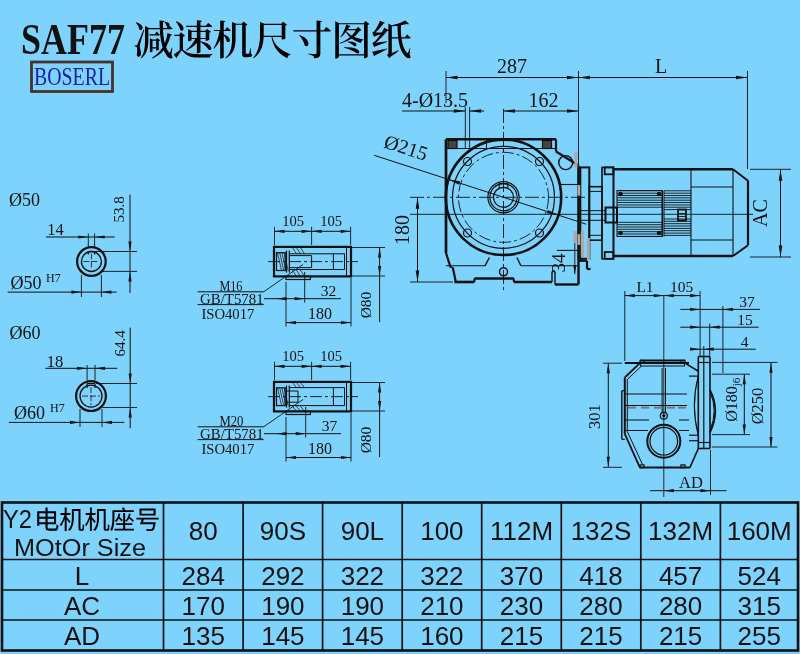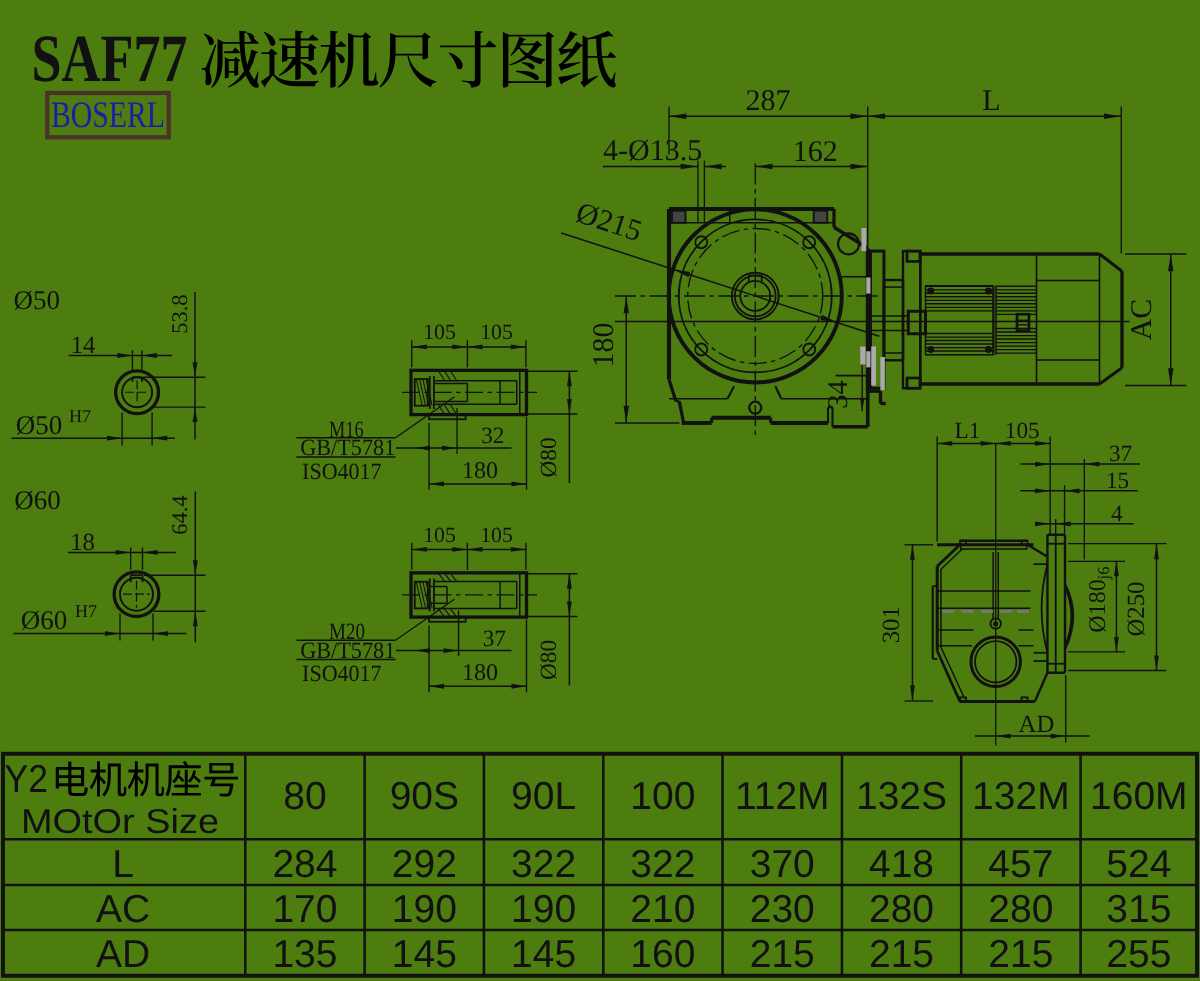--- a/index.html
+++ b/index.html
@@ -1,14 +1,14 @@
 <!DOCTYPE html>
 <html><head><meta charset="utf-8"><style>
 html,body{margin:0;padding:0;background:#fff;}
-#page{position:relative;width:800px;height:654px;background:#4d7c0f;overflow:hidden;}
+#page{position:relative;width:800px;height:654px;background:#7dd3fc;overflow:hidden;}
 </style></head><body>
 <div id="page">
 <svg width="800" height="654" viewBox="0 0 800 654">
 <defs>
         <path id="ts51cf" d="M75.24957275390625 798.000244140625Q134.94989013671875 781.1503295898438 169.9000244140625 757.7503051757812Q204.85015869140625 734.3502807617188 219.85015869140625 709.2001953125Q234.85015869140625 684.0501098632812 234.52505493164062 661.9500122070312Q234.199951171875 639.8499145507812 222.8997802734375 625.599853515625Q211.599609375 611.3497924804688 193.62442016601562 609.7498168945312Q175.64923095703125 608.1498413085938 154.8990478515625 623.9000244140625Q151.59912109375 653.1500854492188 137.87423706054688 683.7251281738281Q124.14935302734375 714.3001708984375 104.97445678710938 742.4252014160156Q85.799560546875 770.5502319335938 65.04962158203125 791.3502807617188ZM77.4996337890625 234.2001953125Q86.84967041015625 234.2001953125 91.24969482421875 236.7001953125Q95.64971923828125 239.2001953125 103.0997314453125 254.2001953125Q107.999755859375 264.1002197265625 112.17477416992188 273.55023193359375Q116.34979248046875 283.000244140625 124.52481079101562 301.6252746582031Q132.6998291015625 320.25030517578125 147.82485961914062 357.05035400390625Q162.94989013671875 393.85040283203125 189.52493286132812 457.45050048828125Q216.0999755859375 521.0505981445312 257.35003662109375 621.000732421875L274.54998779296875 617.4507446289062Q263.45001220703125 578.5507202148438 248.47506713867188 527.4256896972656Q233.5001220703125 476.3006591796875 218.8001708984375 425.45062255859375Q204.1002197265625 374.6005859375 192.67526245117188 334.5255432128906Q181.25030517578125 294.45050048828125 177.15032958984375 278.200439453125Q172.600341796875 257.400390625 168.82534790039062 235.65032958984375Q165.05035400390625 213.9002685546875 165.5003662109375 196.000244140625Q165.95037841796875 173.400146484375 173.87545776367188 149.57516479492188Q181.800537109375 125.75018310546875 189.0006103515625 96.15020751953125Q196.20068359375 66.55023193359375 194.20068359375 25.85015869140625Q193.20068359375 -6.199951171875 176.45050048828125 -25.575042724609375Q159.7003173828125 -44.95013427734375 131.25006103515625 -44.95013427734375Q117.64996337890625 -44.95013427734375 107.02481079101562 -32.85015869140625Q96.399658203125 -20.75018310546875 93.24957275390625 3.94989013671875Q101.04962158203125 53.94989013671875 101.94964599609375 95.37496948242188Q102.84967041015625 136.800048828125 98.07467651367188 164.72512817382812Q93.2996826171875 192.65020751953125 82.399658203125 199.1002197265625Q72.399658203125 206.1002197265625 61.224639892578125 209.000244140625Q50.04962158203125 211.9002685546875 34.599609375 212.9002685546875V234.2001953125Q34.599609375 234.2001953125 42.824615478515625 234.2001953125Q51.04962158203125 234.2001953125 61.774627685546875 234.2001953125Q72.4996337890625 234.2001953125 77.4996337890625 234.2001953125ZM475.1007080078125 87.199951171875Q475.1007080078125 82.84991455078125 458.75054931640625 74.87484741210938Q442.400390625 66.8997802734375 421.65020751953125 66.8997802734375H411.95013427734375V378.54998779296875V408.85015869140625L479.20068359375 378.54998779296875H597.4497680664062V349.45001220703125H475.1007080078125ZM294.24957275390625 667.39990234375V706.1004638671875L389.65069580078125 657.39990234375H375.15057373046875V394.6993408203125Q375.15057373046875 335.6993408203125 370.7005615234375 271.8243713378906Q366.25054931640625 207.94940185546875 349.7254943847656 144.47445678710938Q333.200439453125 80.99951171875 298.4753112792969 22.1995849609375Q263.75018310546875 -36.600341796875 203.74993896484375 -85.9002685546875L190.9000244140625 -76.15032958984375Q238.04986572265625 -8.400390625 259.94976806640625 68.799560546875Q281.84967041015625 145.99951171875 288.04962158203125 228.47445678710938Q294.24957275390625 310.94940185546875 294.24957275390625 393.6993408203125V657.39990234375ZM956.4505004882812 492.24981689453125Q952.4505004882812 483.7998046875 942.7754821777344 478.74981689453125Q933.1004638671875 473.6998291015625 916.1004638671875 475.14984130859375Q881.400390625 325.399658203125 820.7503051757812 217.22463989257812Q760.1002197265625 109.04962158203125 673.6500854492188 36.124664306640625Q587.199951171875 -36.80029296875 474.74969482421875 -82.35028076171875L464.64971923828125 -68.600341796875Q562.0997314453125 -12.1002197265625 639.2747497558594 72.17489624023438Q716.4497680664062 156.45001220703125 769.0497436523438 272.3251037597656Q821.6497192382812 388.2001953125 843.0496215820312 537.4502563476562ZM766.8504028320312 828.9002685546875Q765.8504028320312 818.9002685546875 758.1253967285156 811.1752624511719Q750.400390625 803.4502563476562 730.400390625 801.000244140625Q728.9503784179688 701.7504272460938 733.3253479003906 598.4255676269531Q737.7003173828125 495.1007080078125 752.8502807617188 396.9757995605469Q768.000244140625 298.85089111328125 797.7001953125 213.75091552734375Q827.400146484375 128.65093994140625 876.0501098632812 65.40087890625Q885.1500854492188 51.40087890625 890.3251037597656 51.90087890625Q895.5001220703125 52.40087890625 902.5001220703125 67.05084228515625Q911.3001708984375 85.95086669921875 924.4002685546875 118.02590942382812Q937.5003662109375 150.1009521484375 947.200439453125 179.9010009765625L959.8504028320312 177.9010009765625L938.3502807617188 13.5006103515625Q958.600341796875 -26.64971923828125 962.0503540039062 -47.64996337890625Q965.5003662109375 -68.65020751953125 954.5502319335938 -77.000244140625Q940.3500366210938 -87.25030517578125 921.9998779296875 -85.57528686523438Q903.6497192382812 -83.9002685546875 884.6495971679688 -73.15020751953125Q865.6494750976562 -62.400146484375 848.6744079589844 -46.475067138671875Q831.6993408203125 -30.54998779296875 820.1493530273438 -12.74993896484375Q747.599365234375 92.200439453125 710.4494018554688 226.75054931640625Q673.2994384765625 361.3006591796875 660.6494750976562 517.3755798339844Q647.99951171875 673.4505004882812 646.99951171875 842.1503295898438ZM872.2996826171875 723.000244140625Q872.2996826171875 723.000244140625 888.1247863769531 710.4751892089844Q903.9498901367188 697.9501342773438 925.6250305175781 679.7500610351562Q947.3001708984375 661.5499877929688 964.80029296875 644.2999267578125Q960.80029296875 628.2999267578125 937.9002685546875 628.2999267578125H350.85040283203125V657.39990234375H821.1493530273438ZM772.3502807617188 812.9002685546875Q818.7005615234375 806.7003173828125 845.1506958007812 792.5752868652344Q871.600830078125 778.4502563476562 882.0508422851562 761.7501831054688Q892.5008544921875 745.0501098632812 890.5757751464844 729.1250305175781Q888.6506958007812 713.199951171875 877.9255676269531 702.89990234375Q867.200439453125 692.599853515625 851.3502807617188 691.4998779296875Q835.5001220703125 690.39990234375 817.5499877929688 703.3500366210938Q815.1500854492188 730.9501342773438 798.5251770019531 759.7001953125Q781.9002685546875 788.4502563476562 762.7003173828125 806.2503051757812ZM577.19970703125 570.3502807617188Q577.19970703125 570.3502807617188 591.2747497558594 557.6502075195312Q605.3497924804688 544.9501342773438 624.3748474121094 527.3500366210938Q643.39990234375 509.74993896484375 657.8499145507812 493.4998779296875Q654.39990234375 477.4998779296875 631.9498901367188 477.4998779296875H406.15032958984375L398.15032958984375 506.599853515625H533.3495483398438ZM557.4495239257812 378.54998779296875 591.19970703125 414.2001953125 663.60009765625 358.2999267578125Q659.60009765625 354.2999267578125 650.3251037597656 349.34991455078125Q641.0501098632812 344.39990234375 629.0501098632812 342.39990234375V130.199951171875Q629.0501098632812 127.199951171875 619.9000244140625 122.24993896484375Q610.7499389648438 117.2999267578125 598.6998291015625 113.12490844726562Q586.6497192382812 108.94989013671875 575.9496459960938 108.94989013671875H565.8995361328125V378.54998779296875ZM600.19970703125 186.64996337890625V157.54998779296875H447.5006103515625V186.64996337890625Z"></path>
         <path id="ts901f" d="M220.05010986328125 142.25030517578125Q233.400146484375 142.25030517578125 240.35015869140625 139.30029296875Q247.3001708984375 136.35028076171875 256.2001953125 127.35028076171875Q300.15008544921875 83.75042724609375 353.5250549316406 60.05047607421875Q406.9000244140625 36.35052490234375 479.5001220703125 28.075531005859375Q552.1002197265625 19.800537109375 650.4505004882812 19.800537109375Q735.200439453125 19.800537109375 810.4503784179688 20.975555419921875Q885.7003173828125 22.15057373046875 972.1002197265625 26.15057373046875V13.5006103515625Q944.199951171875 7.35052490234375 928.5747985839844 -12.94976806640625Q912.9496459960938 -33.25006103515625 909.599609375 -60.95037841796875Q867.599853515625 -60.95037841796875 820.2748718261719 -60.95037841796875Q772.9498901367188 -60.95037841796875 723.39990234375 -60.95037841796875Q673.8499145507812 -60.95037841796875 622.9501342773438 -60.95037841796875Q524.199951171875 -60.95037841796875 455.7999267578125 -45.80029296875Q387.39990234375 -30.65020751953125 337.3249816894531 3.89990234375Q287.25006103515625 38.45001220703125 242.75018310546875 97.15008544921875Q232.75018310546875 109.2001953125 224.85015869140625 108.47518920898438Q216.95013427734375 107.75018310546875 208.5001220703125 96.60009765625Q198.400146484375 80.800048828125 179.8001708984375 54.274993896484375Q161.2001953125 27.74993896484375 140.87521362304688 -1.45013427734375Q120.55023193359375 -30.65020751953125 104.55023193359375 -56.15032958984375Q109.2001953125 -69.600341796875 97.400146484375 -79.600341796875L29.94964599609375 14.75067138671875Q53.64971923828125 29.85064697265625 82.57479858398438 51.1005859375Q111.4998779296875 72.35052490234375 139.699951171875 93.37545776367188Q167.9000244140625 114.400390625 189.47506713867188 128.32534790039062Q211.05010986328125 142.25030517578125 220.05010986328125 142.25030517578125ZM89.84967041015625 824.3001708984375Q153.7000732421875 798.5003662109375 191.62527465820312 768.1253967285156Q229.55047607421875 737.7504272460938 247.07553100585938 708.0503540039062Q264.6005859375 678.3502807617188 266.1255187988281 653.3001708984375Q267.65045166015625 628.2500610351562 256.80029296875 612.3249816894531Q245.95013427734375 596.39990234375 227.52493286132812 594.39990234375Q209.0997314453125 592.39990234375 186.99951171875 608.2500610351562Q179.99951171875 642.400146484375 162.299560546875 680.3501586914062Q144.599609375 718.3001708984375 122.34967041015625 754.3001708984375Q100.0997314453125 790.3001708984375 78.54974365234375 818.2001953125ZM252.75042724609375 127.15008544921875 172.4993896484375 95.7000732421875V463.14984130859375H47.4996337890625L41.4996337890625 492.14984130859375H157.599365234375L202.999755859375 552.600341796875L302.00048828125 471.34979248046875Q297.1004638671875 465.44976806640625 285.3754577636719 459.999755859375Q273.65045166015625 454.54974365234375 252.75042724609375 451.0997314453125ZM663.6506958007812 400.5006103515625Q615.1007080078125 305.85040283203125 530.4505004882812 231.25030517578125Q445.80029296875 156.65020751953125 335.64996337890625 105.3001708984375L325.45001220703125 119.60009765625Q405.4998779296875 176.2001953125 467.0246887207031 255.27536010742188Q528.5494995117188 334.35052490234375 563.6993408203125 416.5006103515625H663.6506958007812ZM715.5006103515625 834.3001708984375Q713.9506225585938 823.7501831054688 706.4506225585938 816.5251770019531Q698.9506225585938 809.3001708984375 679.0505981445312 806.3001708984375V74.95062255859375Q679.0505981445312 70.05059814453125 668.1504516601562 62.85052490234375Q657.2503051757812 55.65045166015625 641.4250793457031 50.175384521484375Q625.599853515625 44.7003173828125 609.0496215820312 44.7003173828125H591.8494262695312V846.9002685546875ZM461.80078125 361.40087890625Q461.80078125 357.600830078125 450.900634765625 351.4007568359375Q440.00048828125 345.20068359375 423.6752624511719 339.95062255859375Q407.35003662109375 334.7005615234375 389.24981689453125 334.7005615234375H376.84967041015625V588.9005126953125V626.9508666992188L467.7008056640625 588.9005126953125H850.2994384765625V559.800537109375H461.80078125ZM853.2996826171875 416.5006103515625V387.400634765625H419.05035400390625V416.5006103515625ZM798.4492797851562 588.9005126953125 841.9496459960938 636.7509155273438 936.5003662109375 564.8504028320312Q931.9503784179688 558.8504028320312 920.5754089355469 553.400390625Q909.200439453125 547.9503784179688 894.3004150390625 544.9503784179688V374.0009765625Q894.3004150390625 371.1009521484375 882.1752624511719 365.0259094238281Q870.0501098632812 358.95086669921875 853.6748962402344 354.15081787109375Q837.2996826171875 349.35076904296875 822.5494995117188 349.35076904296875H808.4492797851562V588.9005126953125ZM866.8995361328125 781.5507202148438Q866.8995361328125 781.5507202148438 876.8746032714844 773.7506713867188Q886.8496704101562 765.9506225585938 902.6747741699219 753.7505493164062Q918.4998779296875 741.5504760742188 936.0499877929688 727.3504028320312Q953.60009765625 713.1503295898438 967.7501831054688 700.3502807617188Q964.3001708984375 684.3502807617188 940.400146484375 684.3502807617188H336.4998779296875L328.4998779296875 713.4502563476562H811.399169921875ZM671.9506225585938 337.65045166015625Q755.9007568359375 321.400634765625 810.3507690429688 296.5756530761719Q864.80078125 271.75067138671875 895.3757019042969 244.05059814453125Q925.9506225585938 216.35052490234375 936.00048828125 190.8004150390625Q946.0503540039062 165.25030517578125 940.5751647949219 146.87521362304688Q935.0999755859375 128.5001220703125 917.6747741699219 122.55010986328125Q900.2495727539062 116.60009765625 875.599365234375 128.000244140625Q860.8494262695312 153.25030517578125 836.2495727539062 180.87533569335938Q811.6497192382812 208.5003662109375 781.8499145507812 235.400390625Q752.0501098632812 262.3004150390625 721.5252990722656 285.9254455566406Q691.00048828125 309.55047607421875 663.400634765625 327.800537109375Z"></path>
         <path id="ts673a" d="M525.7003173828125 764.1498413085938H789.9000244140625V735.599853515625H525.7003173828125ZM484.24981689453125 764.1498413085938V774.1498413085938V803.8501586914062L585.0510864257812 764.1498413085938H570.1009521484375V415.04986572265625Q570.1009521484375 344.14984130859375 562.6509399414062 274.5248107910156Q555.200927734375 204.8997802734375 531.5508422851562 139.499755859375Q507.9007568359375 74.0997314453125 459.5755310058594 16.924713134765625Q411.25030517578125 -40.25030517578125 329.04986572265625 -85.25030517578125L316.64996337890625 -74.95037841796875Q390.199951171875 -10.80029296875 425.84991455078125 65.94976806640625Q461.4998779296875 142.6998291015625 472.8748474121094 230.099853515625Q484.24981689453125 317.4998779296875 484.24981689453125 414.04986572265625ZM730.8494262695312 764.1498413085938H719.4993896484375L766.1498413085938 818.3004150390625L860.2505493164062 738.9498901367188Q854.7005615234375 732.9498901367188 845.1505737304688 728.4998779296875Q835.6005859375 724.0498657226562 818.0505981445312 721.599853515625V48.80078125Q818.0505981445312 37.15081787109375 821.1505737304688 32.375823974609375Q824.2505493164062 27.600830078125 834.6504516601562 27.600830078125H858.60009765625Q867.199951171875 27.600830078125 874.3248596191406 27.600830078125Q881.4497680664062 27.600830078125 884.999755859375 28.15081787109375Q888.999755859375 28.7008056640625 892.8497924804688 30.425811767578125Q896.6998291015625 32.15081787109375 900.0498657226562 37.600830078125Q903.9498901367188 44.95086669921875 909.0249328613281 65.37582397460938Q914.0999755859375 85.80078125 919.7250061035156 112.32571411132812Q925.3500366210938 138.85064697265625 929.7000732421875 162.5006103515625H941.4500122070312L945.9000244140625 32.80078125Q962.9501342773438 24.75067138671875 969.0251770019531 16.65057373046875Q975.1002197265625 8.55047607421875 975.1002197265625 -4.399658203125Q975.1002197265625 -29.64996337890625 947.9750671386719 -41.725128173828125Q920.8499145507812 -53.80029296875 853.1498413085938 -53.80029296875H807.9498901367188Q775.2996826171875 -53.80029296875 758.6995849609375 -46.05023193359375Q742.0994873046875 -38.3001708984375 736.4744567871094 -20.95001220703125Q730.8494262695312 -3.599853515625 730.8494262695312 24.200439453125ZM35.999755859375 611.5497436523438H314.04986572265625L363.15008544921875 680.4502563476562Q363.15008544921875 680.4502563476562 372.2251281738281 672.4252014160156Q381.3001708984375 664.400146484375 395.1002197265625 651.7000732421875Q408.9002685546875 639 424.15032958984375 624.8499145507812Q439.400390625 610.6998291015625 450.75042724609375 598.4497680664062Q448.400390625 582.4497680664062 424.85040283203125 582.4497680664062H43.999755859375ZM183.04937744140625 611.5497436523438H275.00048828125V595.5497436523438Q247.55047607421875 465.599609375 189.62527465820312 353.2246398925781Q131.7000732421875 240.84967041015625 43.2996826171875 151.999755859375L30.0997314453125 163.0997314453125Q69.19970703125 224.74969482421875 98.67465209960938 298.74969482421875Q128.14959716796875 372.74969482421875 149.22451782226562 452.64971923828125Q170.2994384765625 532.5497436523438 183.04937744140625 611.5497436523438ZM195.14935302734375 842.2503051757812 317.45050048828125 830.1002197265625Q315.9005126953125 819.1002197265625 308.4005126953125 811.8752136230469Q300.9005126953125 804.6502075195312 281.00048828125 801.6502075195312V-54.800048828125Q281.00048828125 -59.7000732421875 270.55035400390625 -66.5001220703125Q260.1002197265625 -73.3001708984375 244.72500610351562 -78.32522583007812Q229.34979248046875 -83.35028076171875 213.24957275390625 -83.35028076171875H195.14935302734375ZM281.00048828125 497.60009765625Q338.3006591796875 478.400146484375 371.20068359375 454.2751159667969Q404.1007080078125 430.15008544921875 418.1756286621094 405.4000244140625Q432.25054931640625 380.64996337890625 431.35040283203125 360.39990234375Q430.45025634765625 340.14984130859375 419.4250793457031 327.6998291015625Q408.39990234375 315.24981689453125 391.0997314453125 314.4998779296875Q373.799560546875 313.74993896484375 354.2994384765625 329.5001220703125Q350.799560546875 355.85015869140625 337.2247619628906 385.1251525878906Q323.64996337890625 414.400146484375 306.0751647949219 442.1751403808594Q288.5003662109375 469.95013427734375 270.35052490234375 490.400146484375Z"></path>
         <path id="ts5c3a" d="M718.6990966796875 762.9501342773438 763.5494995117188 812.6005859375 859.9002685546875 738.9000244140625Q855.3502807617188 732.9000244140625 844.4753112792969 727.2250061035156Q833.600341796875 721.5499877929688 818.1503295898438 718.5499877929688V402.15008544921875Q818.1503295898438 398.7000732421875 805.3501586914062 392.9000244140625Q792.5499877929688 387.0999755859375 775.499755859375 382.24993896484375Q758.4495239257812 377.39990234375 743.2493286132812 377.39990234375H728.6990966796875V762.9501342773438ZM494.199951171875 466.9000244140625Q506.199951171875 402.800048828125 536.0 339.35015869140625Q565.800048828125 275.9002685546875 619.10009765625 217.25042724609375Q672.400146484375 158.6005859375 754.400146484375 107.02578735351562Q836.400146484375 55.45098876953125 952.800048828125 15.1011962890625L951.2500610351562 3.201171875Q916.0496215820312 -1.84893798828125 894.1744079589844 -20.124298095703125Q872.2991943359375 -38.399658203125 865.399169921875 -76.75018310546875Q759.8494262695312 -27.000244140625 689.6995849609375 37.224761962890625Q619.5497436523438 101.44976806640625 576.4748229980469 173.47482299804688Q533.39990234375 245.4998779296875 510.4749450683594 319.4749450683594Q487.54998779296875 393.45001220703125 477.45001220703125 462.800048828125ZM773.6995849609375 762.9501342773438V733.8501586914062H243.55047607421875V762.9501342773438ZM768.19970703125 468V438.9000244140625H243.55047607421875V468ZM201.14984130859375 772.9501342773438V803.5504760742188L305.55120849609375 762.9501342773438H290.60107421875V524.5499877929688Q290.60107421875 466.74993896484375 286.4260559082031 403.7248840332031Q282.25103759765625 340.6998291015625 268.7759704589844 275.6747741699219Q255.3009033203125 210.64971923828125 228.4007568359375 147.52468872070312Q201.5006103515625 84.399658203125 156.32534790039062 26.34967041015625Q111.15008544921875 -31.7003173828125 43.2996826171875 -80.45025634765625L31.44976806640625 -70.15032958984375Q86.6998291015625 -4.80029296875 120.37484741210938 67.22476196289062Q154.04986572265625 139.24981689453125 171.54986572265625 215.54986572265625Q189.04986572265625 291.84991455078125 195.099853515625 369.699951171875Q201.14984130859375 447.54998779296875 201.14984130859375 524.0999755859375V762.9501342773438Z"></path>
         <path id="ts5bf8" d="M199.84967041015625 487.95062255859375Q276.25006103515625 459.80078125 322.500244140625 424.30078125Q368.75042724609375 388.80078125 390.65045166015625 353.15069580078125Q412.55047607421875 317.5006103515625 414.7253723144531 286.95050048828125Q416.9002685546875 256.400390625 404.7000732421875 236.7003173828125Q392.4998779296875 217.000244140625 370.94964599609375 213.9002685546875Q349.3994140625 210.80029296875 323.94915771484375 230.45050048828125Q317.4991455078125 273.7005615234375 296.3242492675781 318.9255676269531Q275.14935302734375 364.15057373046875 246.82449340820312 406.3755798339844Q218.4996337890625 448.6005859375 189.0997314453125 480.75067138671875ZM41.2999267578125 602.9000244140625H787.7489624023438L849.9494018554688 685.1007080078125Q849.9494018554688 685.1007080078125 861.3744812011719 676.1256408691406Q872.799560546875 667.1505737304688 890.2996826171875 652.3254699707031Q907.7998046875 637.5003662109375 927.2999267578125 621.2252502441406Q946.800048828125 604.9501342773438 962.400146484375 589.800048828125Q958.400146484375 573.800048828125 934.60009765625 573.800048828125H49.84991455078125ZM613.79931640625 843.3502807617188 742.5006103515625 830.7501831054688Q740.9506225585938 820.3001708984375 732.4506225585938 812.8001708984375Q723.9506225585938 805.3001708984375 706.0505981445312 802.8501586914062V39.15081787109375Q706.0505981445312 13.7005615234375 701.2505493164062 -6.9996337890625Q696.4505004882812 -27.6998291015625 681.0003662109375 -43.199951171875Q665.5502319335938 -58.7000732421875 636.0499877929688 -68.900146484375Q606.5497436523438 -79.1002197265625 556.6993408203125 -84.000244140625Q552.79931640625 -61.2999267578125 545.6742858886719 -45.14971923828125Q538.5492553710938 -28.99951171875 523.4991455078125 -18.04937744140625Q506.6990966796875 -6.0992431640625 479.24908447265625 2.275848388671875Q451.799072265625 10.65093994140625 402.598876953125 17.35101318359375V32.55096435546875Q402.598876953125 32.55096435546875 418.1739196777344 31.55096435546875Q433.74896240234375 30.55096435546875 457.94903564453125 29.05096435546875Q482.14910888671875 27.55096435546875 508.1241760253906 25.775970458984375Q534.0992431640625 24.0009765625 554.8493041992188 23.0009765625Q575.599365234375 22.0009765625 584.4993896484375 22.0009765625Q601.2493286132812 22.0009765625 607.5243225097656 28.05096435546875Q613.79931640625 34.1009521484375 613.79931640625 46.85089111328125Z"></path>
         <path id="ts56fe" d="M192.3009033203125 -47.6998291015625Q192.3009033203125 -53.39990234375 182.17575073242188 -61.725006103515625Q172.05059814453125 -70.05010986328125 156.0003662109375 -76.25018310546875Q139.95013427734375 -82.45025634765625 119.94989013671875 -82.45025634765625H104.19970703125V777.39990234375V820.2503051757812L200.0009765625 777.39990234375H843.2495727539062V748.2999267578125H192.3009033203125ZM794.6990966796875 777.39990234375 841.3495483398438 829.400390625 936.9002685546875 753.3497924804688Q931.9002685546875 746.3497924804688 920.7503051757812 741.3997802734375Q909.600341796875 736.4497680664062 894.1503295898438 732.999755859375V-46.64996337890625Q894.1503295898438 -50 881.8001708984375 -57.475067138671875Q869.4500122070312 -64.95013427734375 852.1747741699219 -71.2001953125Q834.8995361328125 -77.45025634765625 818.3493041992188 -77.45025634765625H804.6990966796875V777.39990234375ZM480.7005615234375 698.999755859375Q475.25054931640625 684.999755859375 447.05059814453125 689.0997314453125Q428.6005859375 647.3497924804688 396.85052490234375 600.6998291015625Q365.1004638671875 554.0498657226562 324.0754089355469 510.6249084472656Q283.05035400390625 467.199951171875 237.600341796875 432.9000244140625L228.5003662109375 445Q262.1002197265625 486.9000244140625 289.9250793457031 539.10009765625Q317.74993896484375 591.3001708984375 338.74981689453125 645.1502075195312Q359.74969482421875 699.000244140625 370.6995849609375 744.7501831054688ZM413.34979248046875 326.75018310546875Q477.84991455078125 330.15032958984375 519.9749450683594 321.65032958984375Q562.0999755859375 313.15032958984375 584.9749450683594 298.45025634765625Q607.8499145507812 283.75018310546875 615.4748229980469 266.9750671386719Q623.0997314453125 250.199951171875 618.3746032714844 236.32485961914062Q613.6494750976562 222.44976806640625 600.2493286132812 216.04974365234375Q586.8491821289062 209.64971923828125 567.9990234375 215.6998291015625Q549.9491577148438 237.04986572265625 507.54937744140625 264.8249816894531Q465.14959716796875 292.60009765625 408.8997802734375 311.55023193359375ZM319.9002685546875 191.34979248046875Q426.1002197265625 193.95013427734375 497.5751647949219 182.4002685546875Q569.0501098632812 170.85040283203125 611.1250305175781 151.400390625Q653.199951171875 131.95037841796875 671.599853515625 110.57528686523438Q689.999755859375 89.2001953125 688.9996337890625 70.92507934570312Q687.99951171875 52.64996337890625 673.099365234375 43.39990234375Q658.19921875 34.14984130859375 635.4490356445312 39.4998779296875Q609.4991455078125 60.14984130859375 561.4743347167969 85.1998291015625Q513.4495239257812 110.24981689453125 450.94976806640625 134.6998291015625Q388.45001220703125 159.14984130859375 316.80029296875 176.04986572265625ZM362.95013427734375 602.6998291015625Q401.05010986328125 540 468.0250549316406 494.6002197265625Q535 449.200439453125 619.2248840332031 420.1256408691406Q703.4497680664062 391.05084228515625 792.3495483398438 376.55096435546875L791.799560546875 365.1009521484375Q766.79931640625 360.05084228515625 750.3491821289062 341.05059814453125Q733.8990478515625 322.05035400390625 726.6489868164062 292.45001220703125Q596.79931640625 331.800048828125 498.0746765136719 404.199951171875Q399.35003662109375 476.599853515625 348.1002197265625 593.4998779296875ZM610.399169921875 632.9498901367188 662.3495483398438 679.9002685546875 744.3001708984375 606.3497924804688Q738.7501831054688 599.4497680664062 729.7001953125 596.999755859375Q720.6502075195312 594.5497436523438 702.1002197265625 593.6497192382812Q631.80029296875 484.0997314453125 508.3753356933594 401.9998779296875Q384.95037841796875 319.9000244140625 218.85040283203125 276.65020751953125L210.65045166015625 291.3001708984375Q304.000244140625 327.400146484375 384.1750183105469 379.8251037597656Q464.34979248046875 432.25006103515625 525.7495727539062 496.7250061035156Q587.1493530273438 561.199951171875 621.2991943359375 632.9498901367188ZM657.7496948242188 632.9498901367188V603.8499145507812H364.05035400390625L392.15032958984375 632.9498901367188ZM847.7998046875 19.64996337890625V-9.45001220703125H149.25030517578125V19.64996337890625Z"></path>

